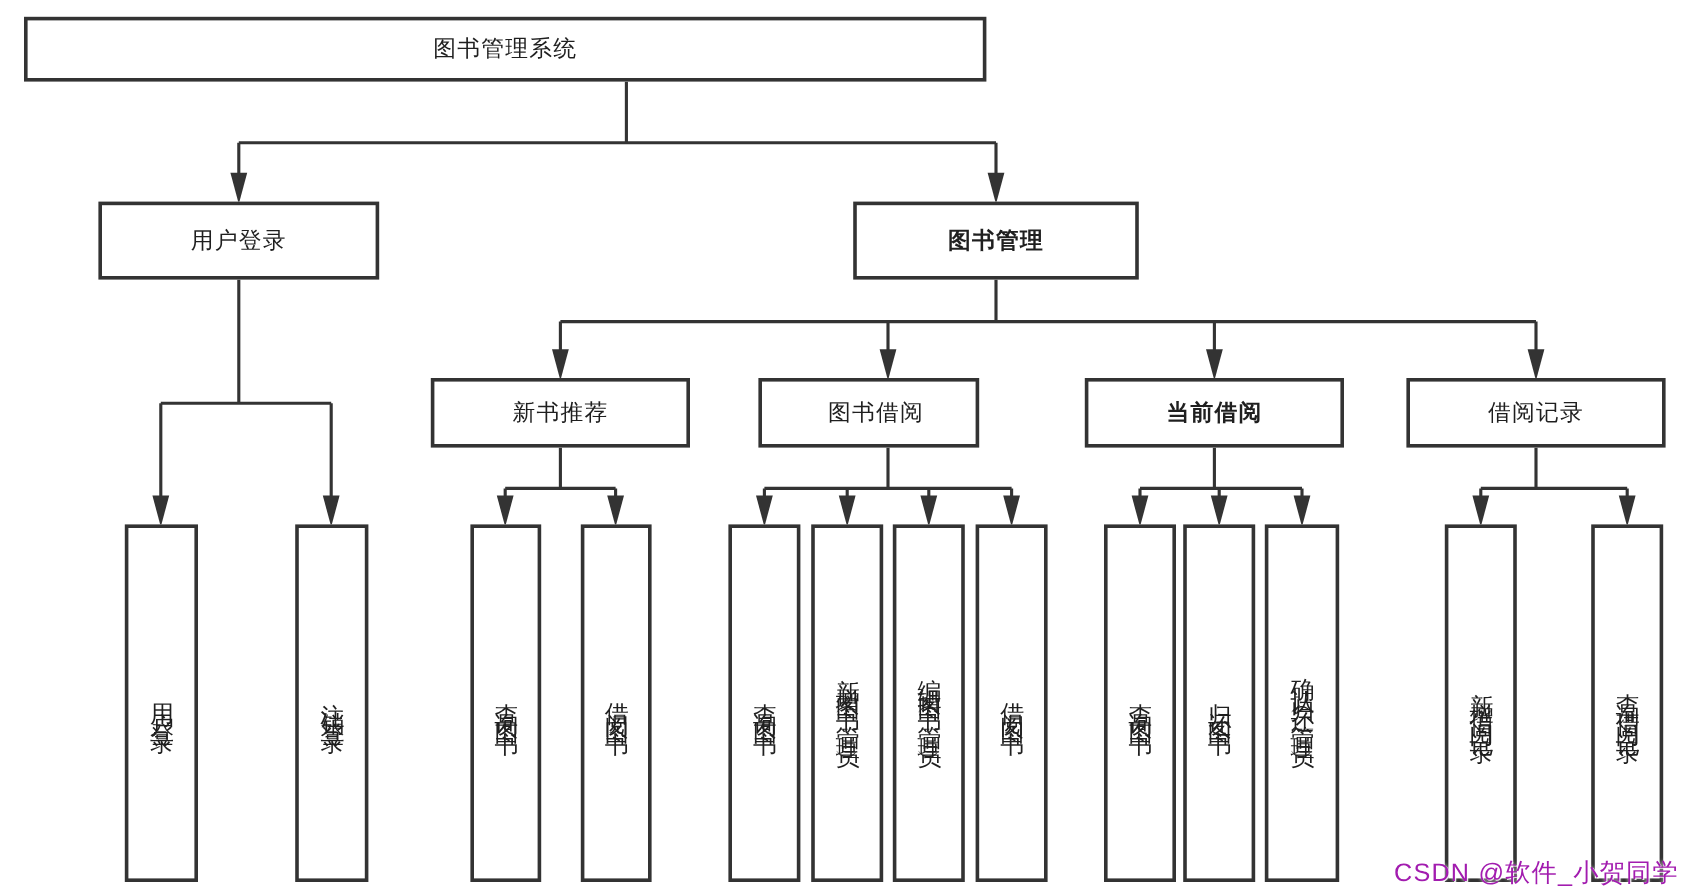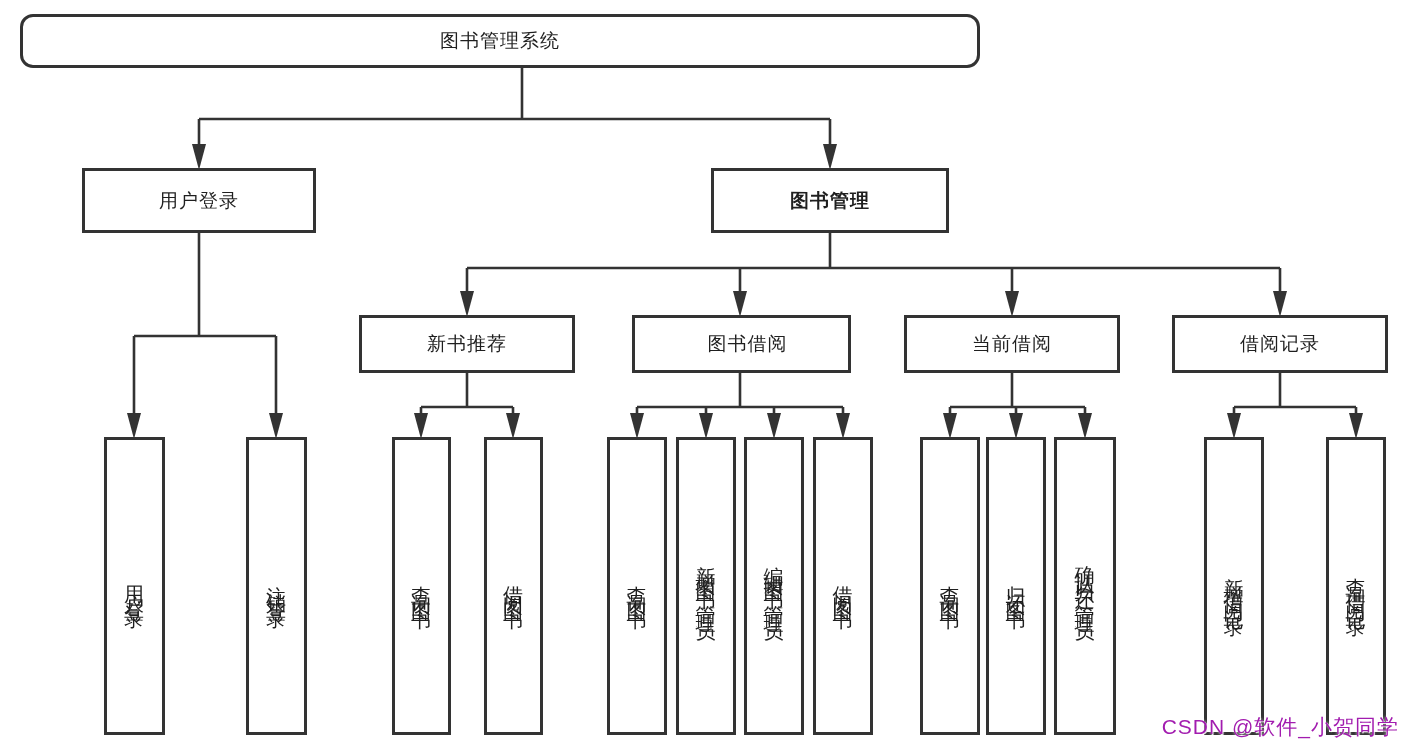--- a/index.html
+++ b/index.html
@@ -95,38 +95,38 @@
       <polygon points="767,413 781,413 774,439"></polygon>
       <polygon points="836,413 850,413 843,439"></polygon>
       <polygon points="943,413 957,413 950,439"></polygon>
       <polygon points="1009,413 1023,413 1016,439"></polygon>
       <polygon points="1078,413 1092,413 1085,439"></polygon>
       <polygon points="1227,413 1241,413 1234,439"></polygon>
       <polygon points="1349,413 1363,413 1356,439"></polygon>
     </g>
   </svg>
 
-  <div class="node" style="left:20px; top:14px; width:960px; height:54px;border-radius:13px;">
+  <div class="node" style="left:20px; top:14px; width:802px; height:54px;">
     <span class="hlabel">图书管理系统</span>
   </div>
 
   <div class="node" style="left:82px; top:168px; width:234px; height:65px;">
     <span class="hlabel">用户登录</span>
   </div>
   <div class="node" style="left:711px; top:168px; width:238px; height:65px;font-weight:bold;">
     <span class="hlabel">图书管理</span>
   </div>
 
   <div class="node" style="left:359px; top:315px; width:216px; height:58px;align-items:center;">
     <span class="hlabel">新书推荐</span>
   </div>
-  <div class="node" style="left:632px; top:315px; width:219px; height:58px;padding-left:12px;">
+  <div class="node" style="left:632px; top:315px; width:184px; height:58px;padding-left:12px;">
     <span class="hlabel">图书借阅</span>
   </div>
-  <div class="node" style="left:904px; top:315px; width:216px; height:58px;">
+  <div class="node" style="left:904px; top:315px; width:216px; height:58px;font-weight:bold;">
     <span class="hlabel">当前借阅</span>
   </div>
   <div class="node" style="left:1172px; top:315px; width:216px; height:58px;">
     <span class="hlabel">借阅记录</span>
   </div>
 
   <div class="node" style="left:104px; top:437px; width:61px; height:298px;">
     <span class="vlabel">用户登录</span>
   </div>
   <div class="node" style="left:246px; top:437px; width:61px; height:298px;">

